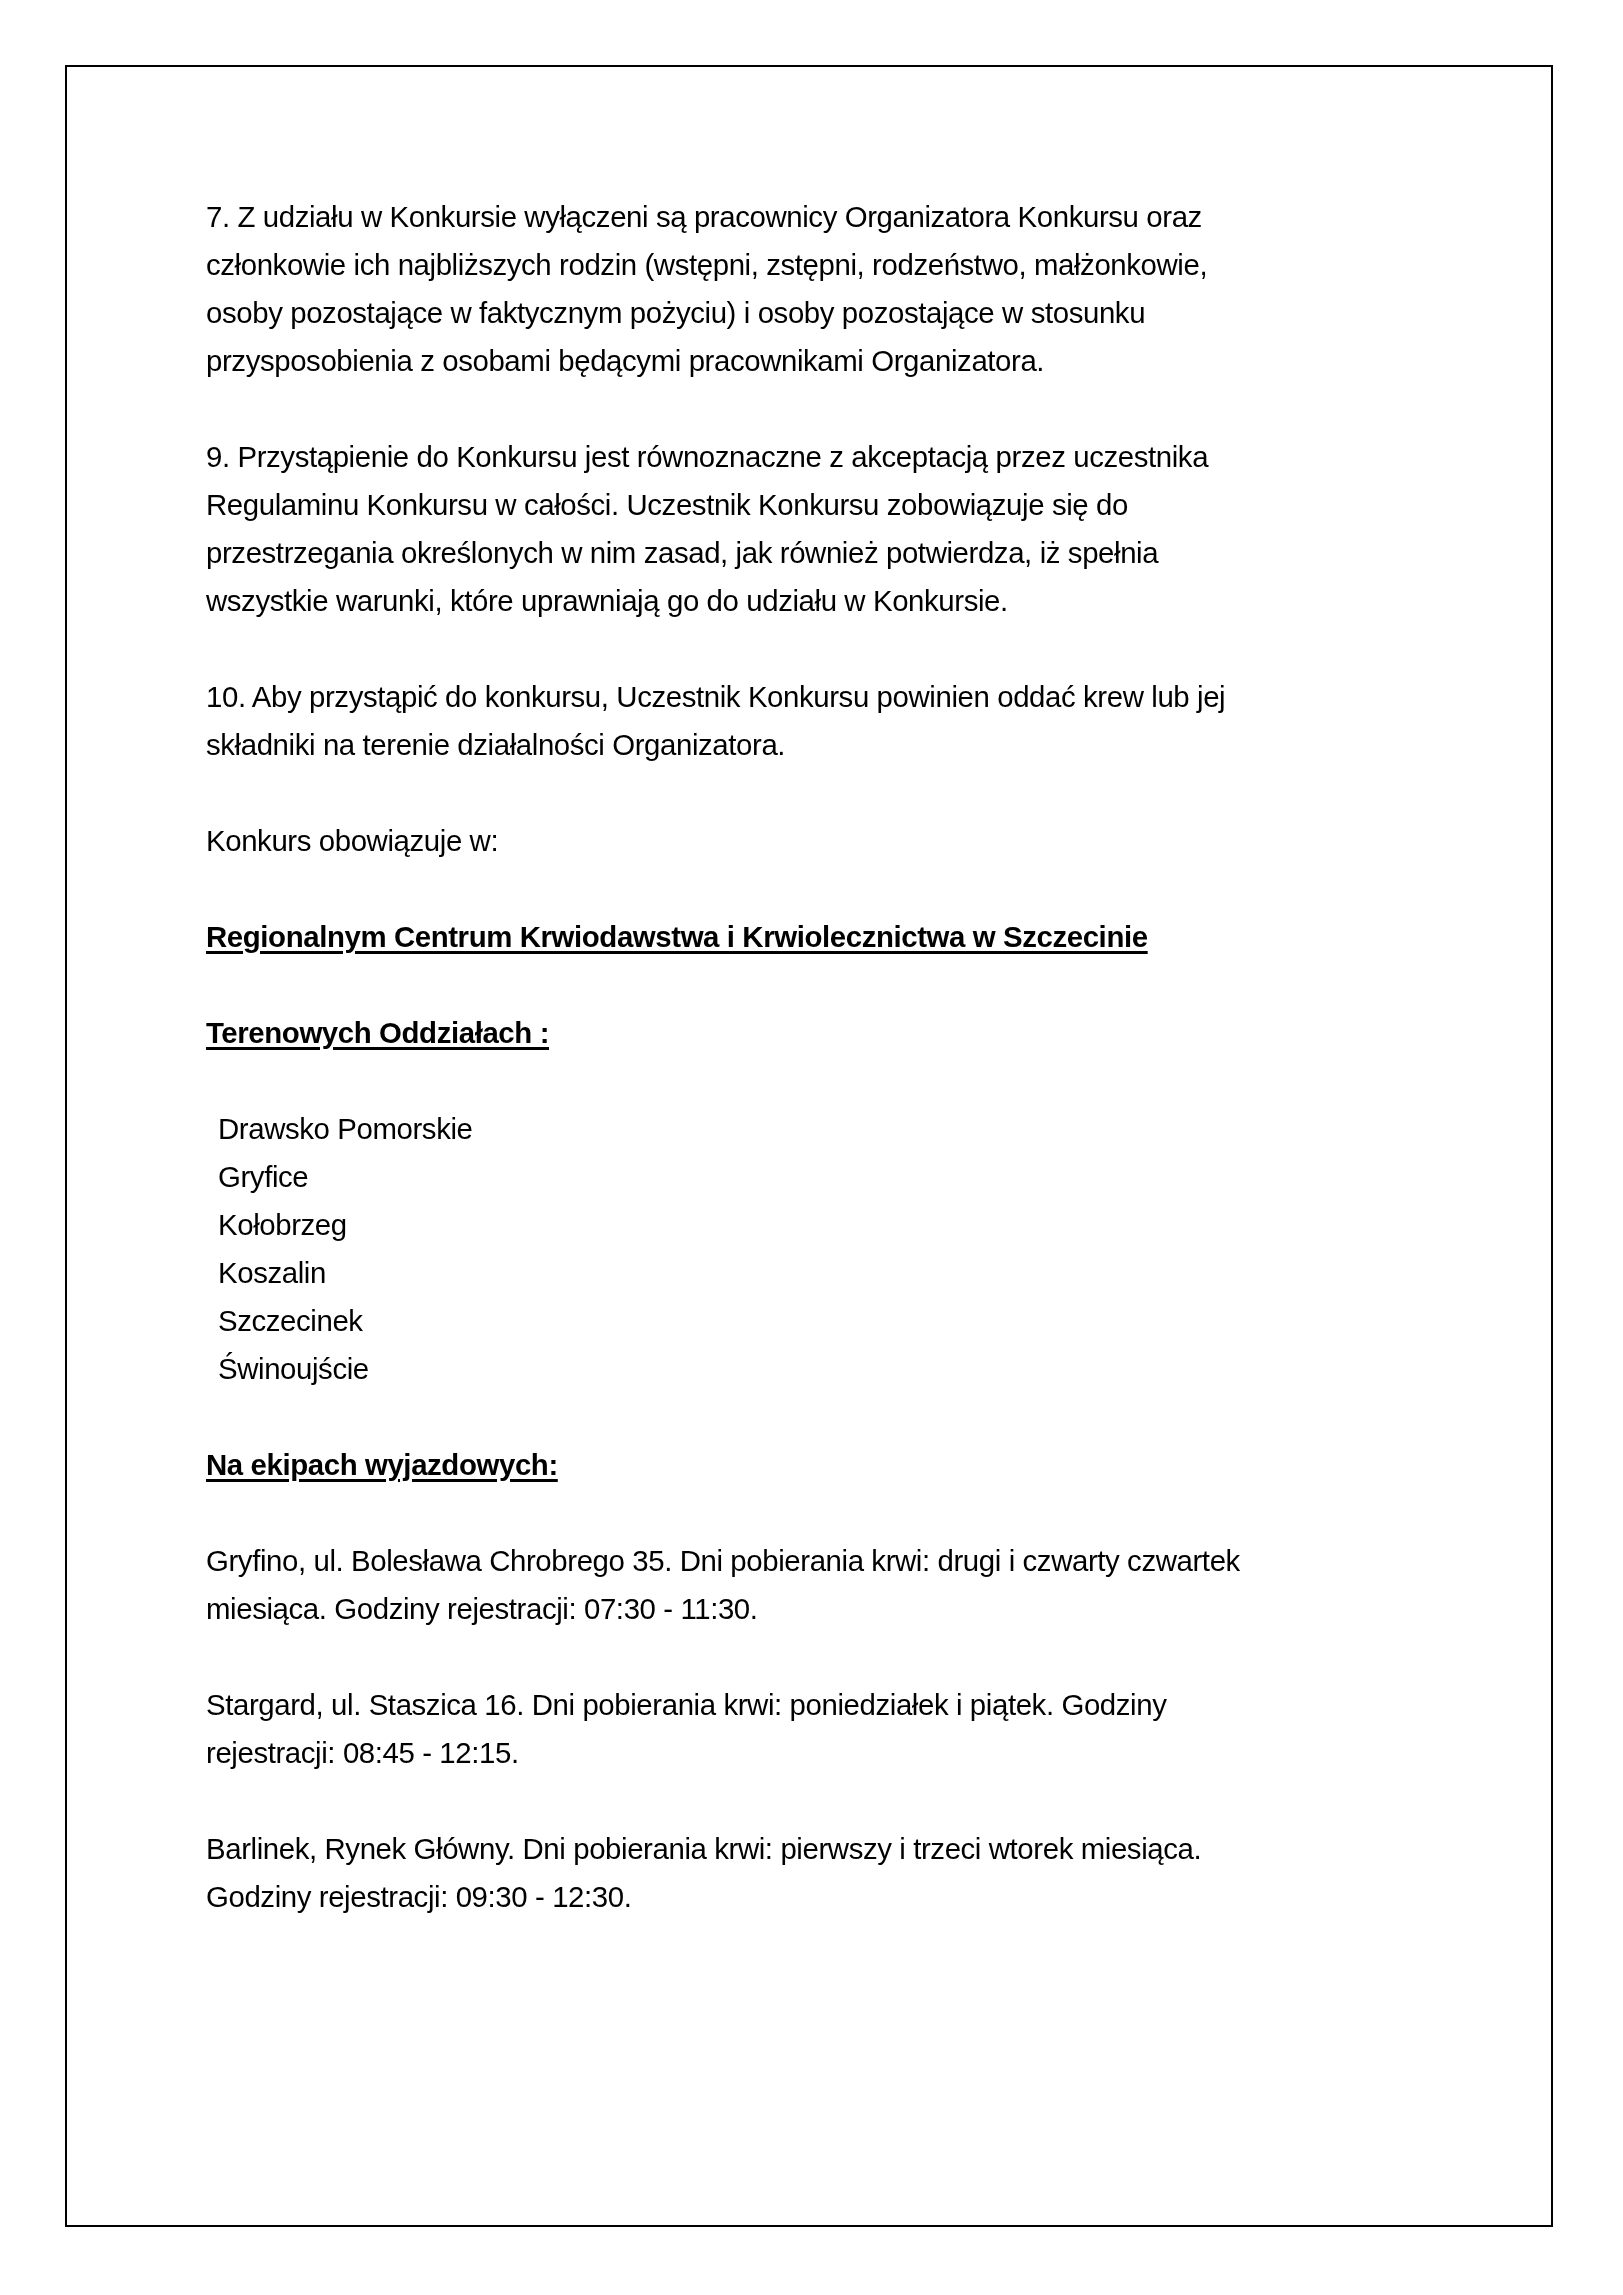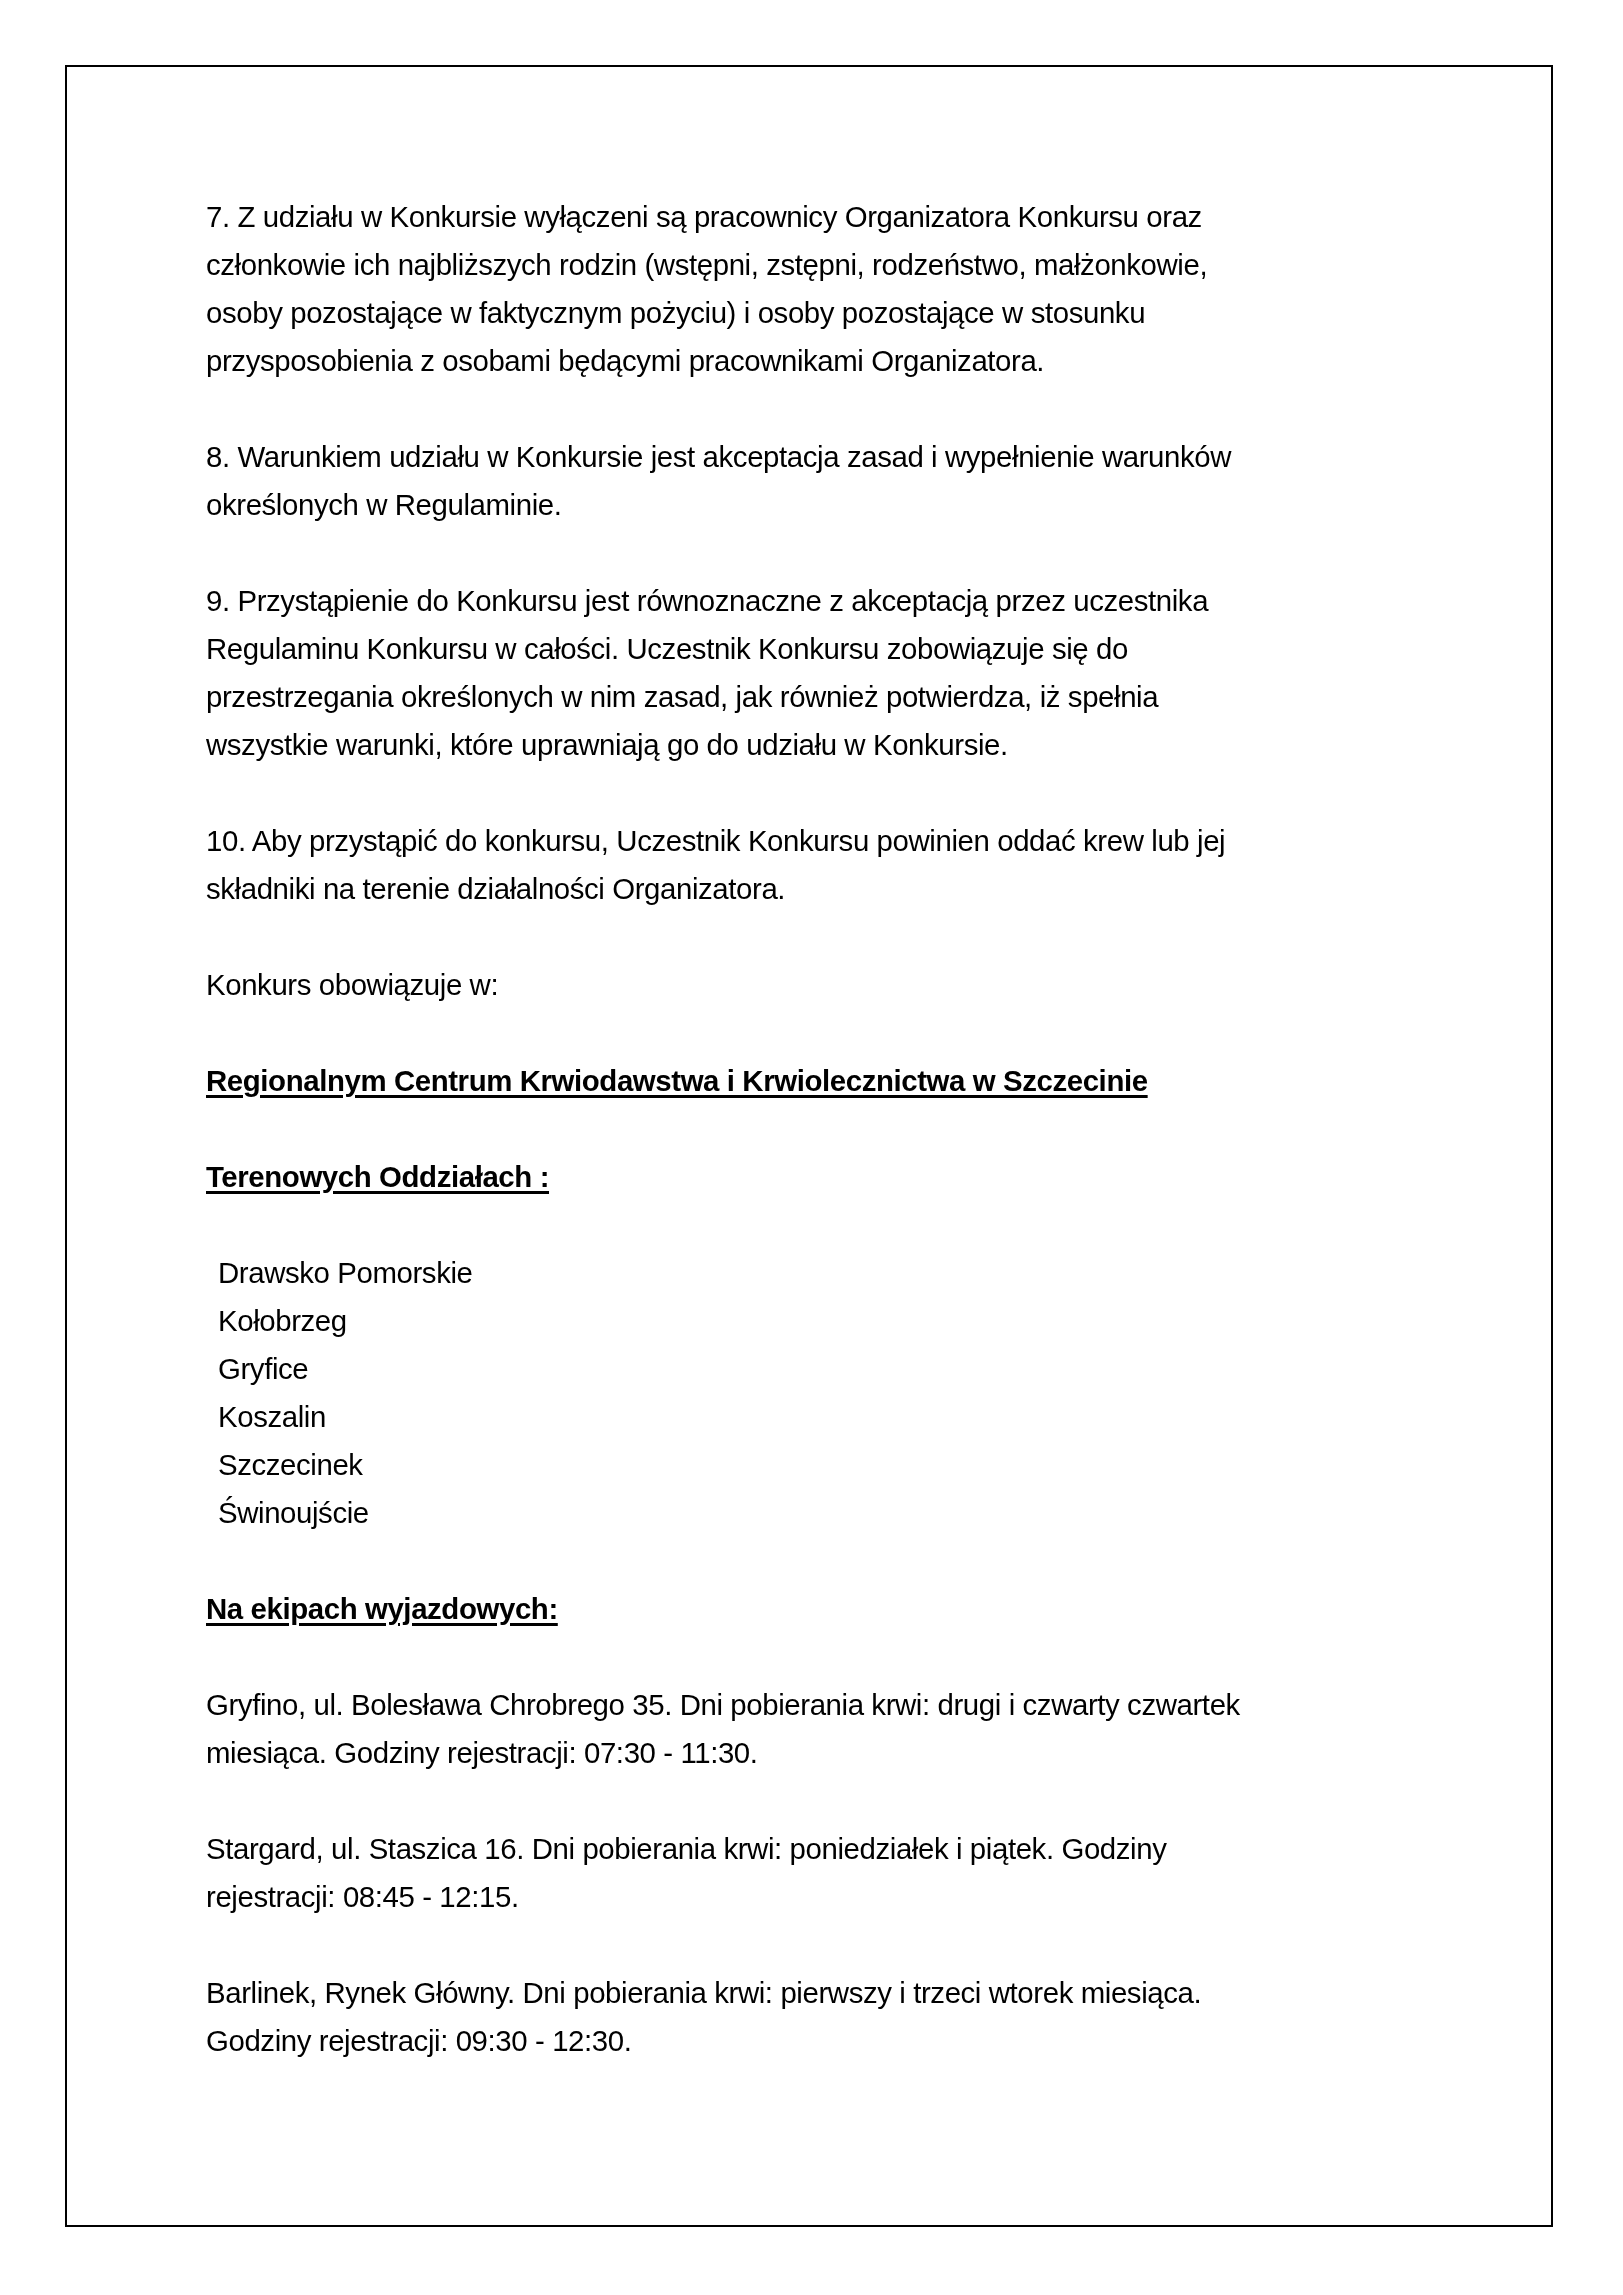--- a/index.html
+++ b/index.html
@@ -57,24 +57,20 @@
 
 <div class="content">
 
   <p class="para">
     <span class="line">7. Z udziału w Konkursie wyłączeni są pracownicy Organizatora Konkursu oraz</span>
     <span class="line">członkowie ich najbliższych rodzin (wstępni, zstępni, rodzeństwo, małżonkowie,</span>
     <span class="line">osoby pozostające w faktycznym pożyciu) i osoby pozostające w stosunku</span>
     <span class="line">przysposobienia z osobami będącymi pracownikami Organizatora.</span>
   </p>
 
-  <p class="para">
-    <span class="line">8. Warunkiem udziału w Konkursie jest akceptacja zasad i wypełnienie warunków</span>
-    <span class="line">określonych w Regulaminie.</span>
-  </p>
 
   <p class="para">
     <span class="line">9. Przystąpienie do Konkursu jest równoznaczne z akceptacją przez uczestnika</span>
     <span class="line">Regulaminu Konkursu w całości. Uczestnik Konkursu zobowiązuje się do</span>
     <span class="line">przestrzegania określonych w nim zasad, jak również potwierdza, iż spełnia</span>
     <span class="line">wszystkie warunki, które uprawniają go do udziału w Konkursie.</span>
   </p>
 
   <p class="para">
     <span class="line">10. Aby przystąpić do konkursu, Uczestnik Konkursu powinien oddać krew lub jej</span>
@@ -88,22 +84,22 @@
   <p class="para">
     <span class="line heading">Regionalnym Centrum Krwiodawstwa i Krwiolecznictwa w Szczecinie</span>
   </p>
 
   <p class="para">
     <span class="line heading">Terenowych Oddziałach :</span>
   </p>
 
   <ul class="para list">
     <li>Drawsko Pomorskie</li>
+    <li>Gryfice</li>
     <li>Kołobrzeg</li>
-    <li>Gryfice</li>
     <li>Koszalin</li>
     <li>Szczecinek</li>
     <li>Świnoujście</li>
   </ul>
 
   <p class="para">
     <span class="line heading">Na ekipach wyjazdowych:</span>
   </p>
 
   <p class="para">

